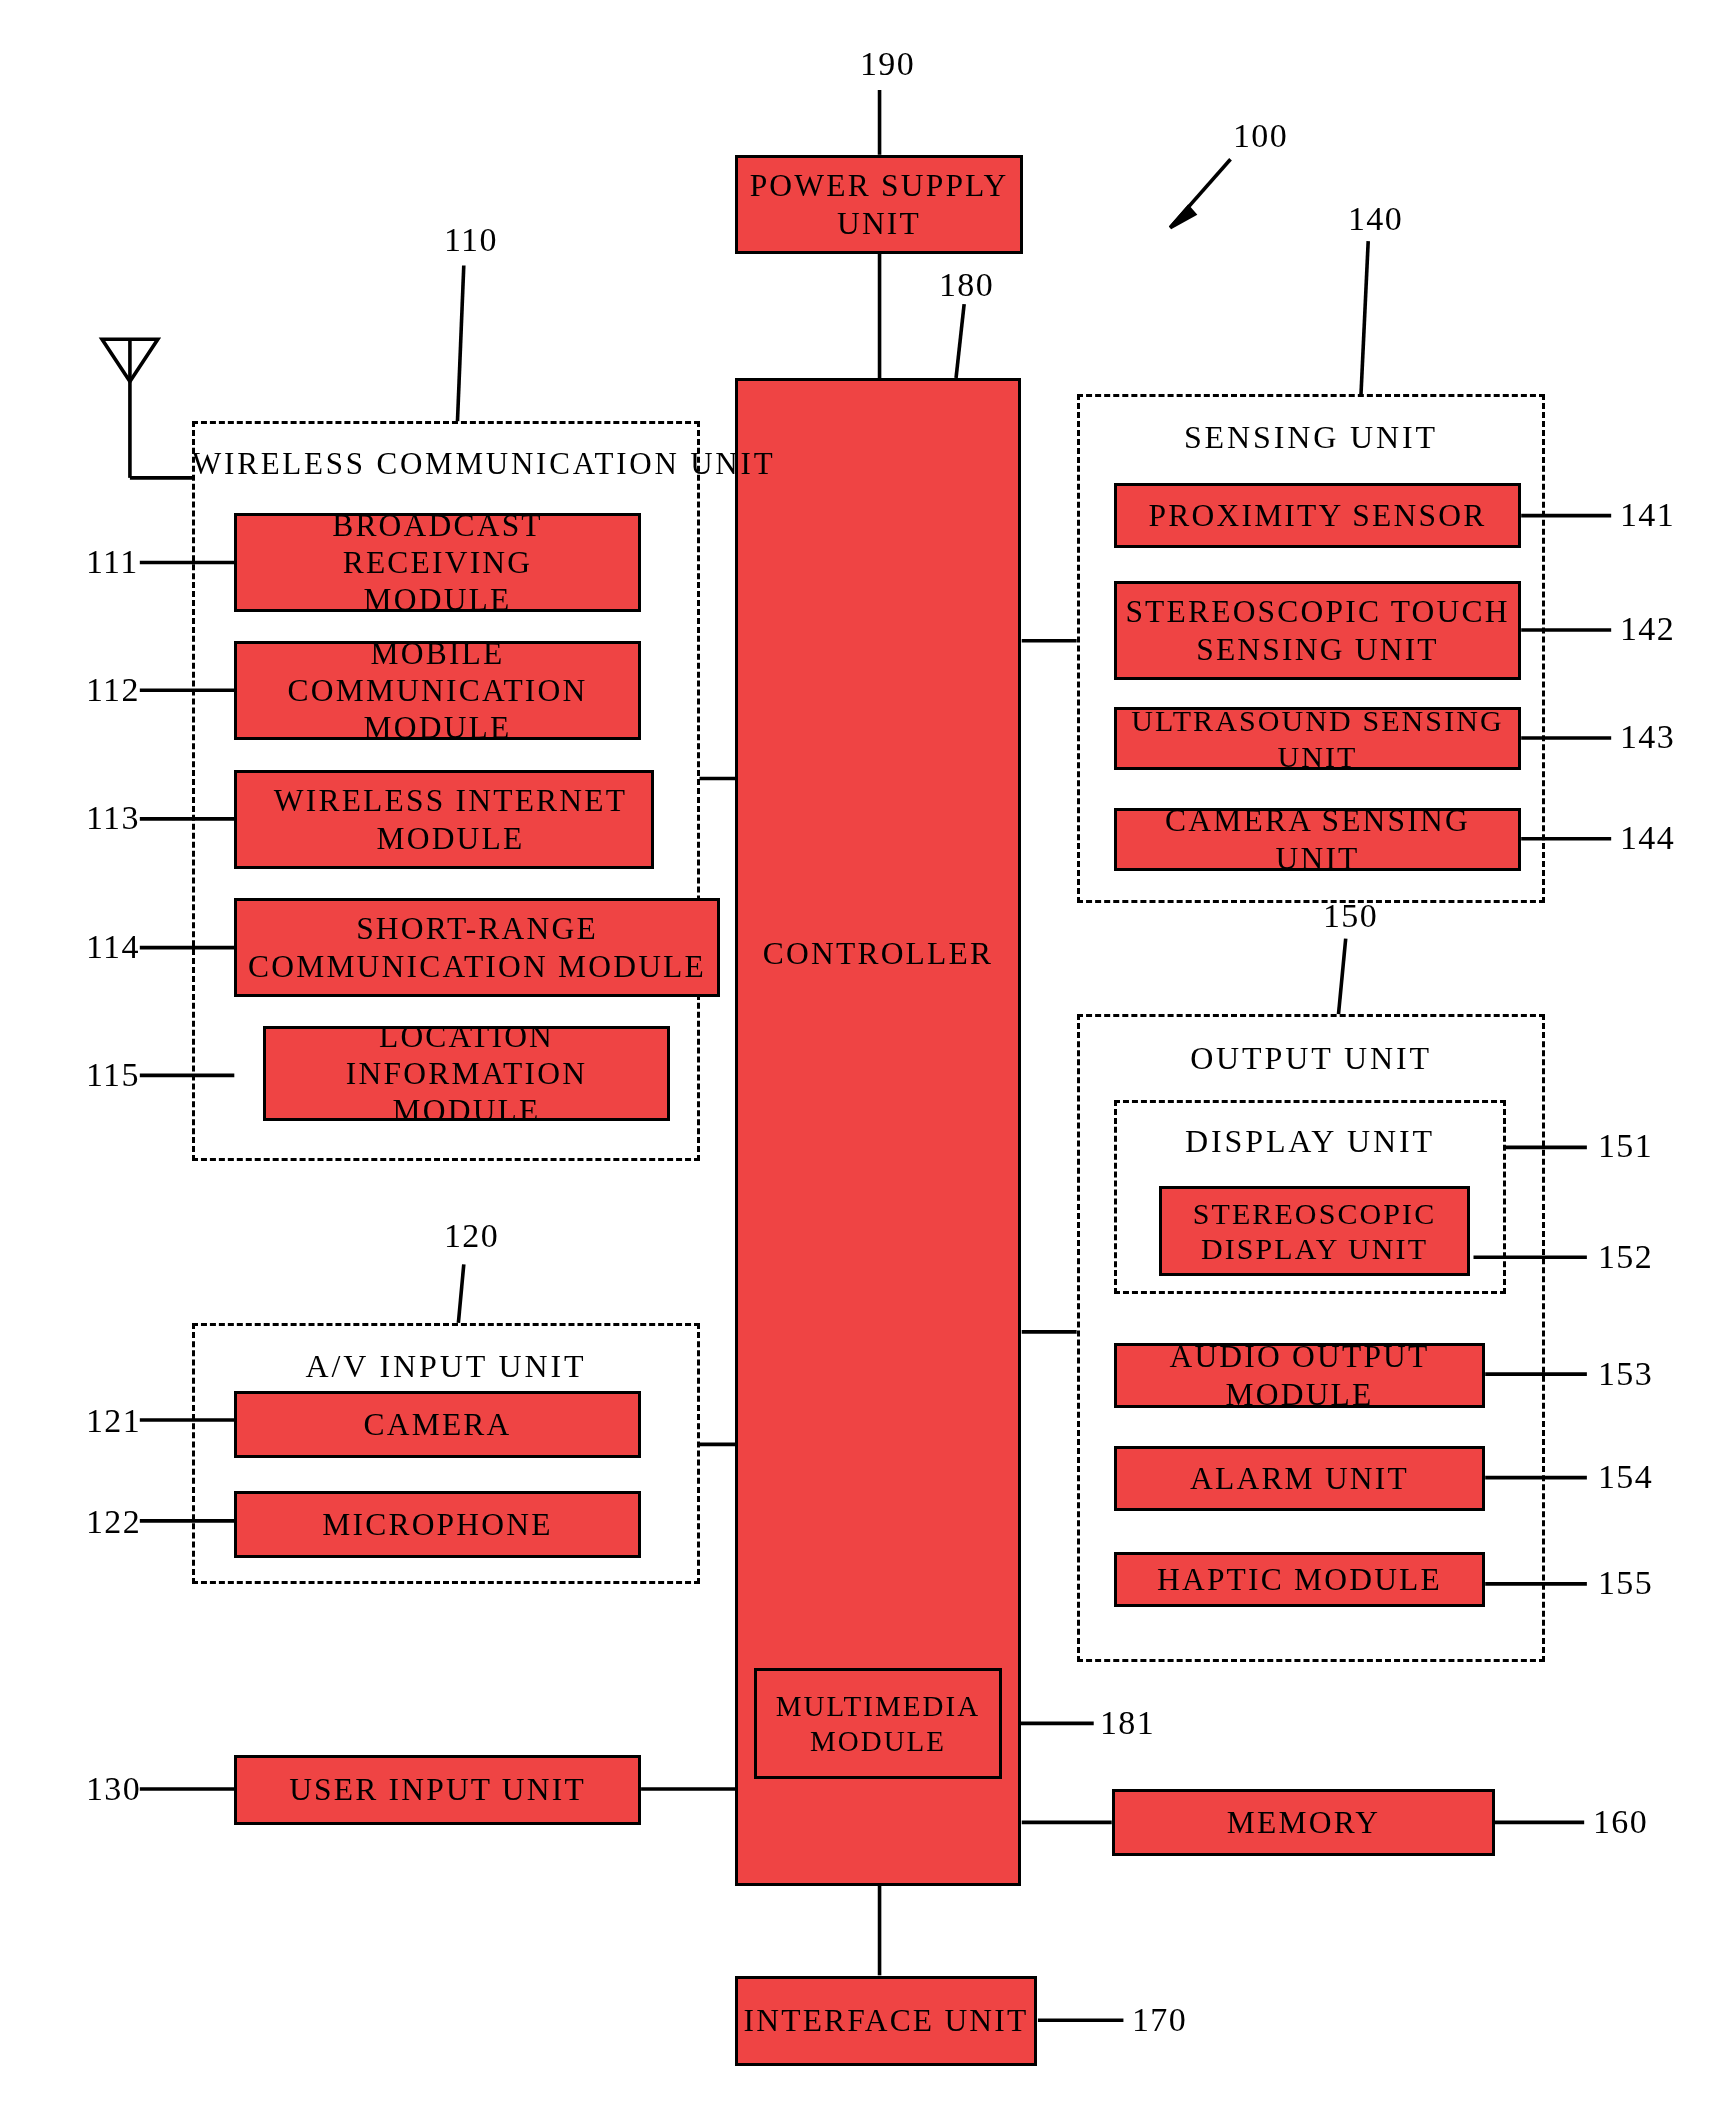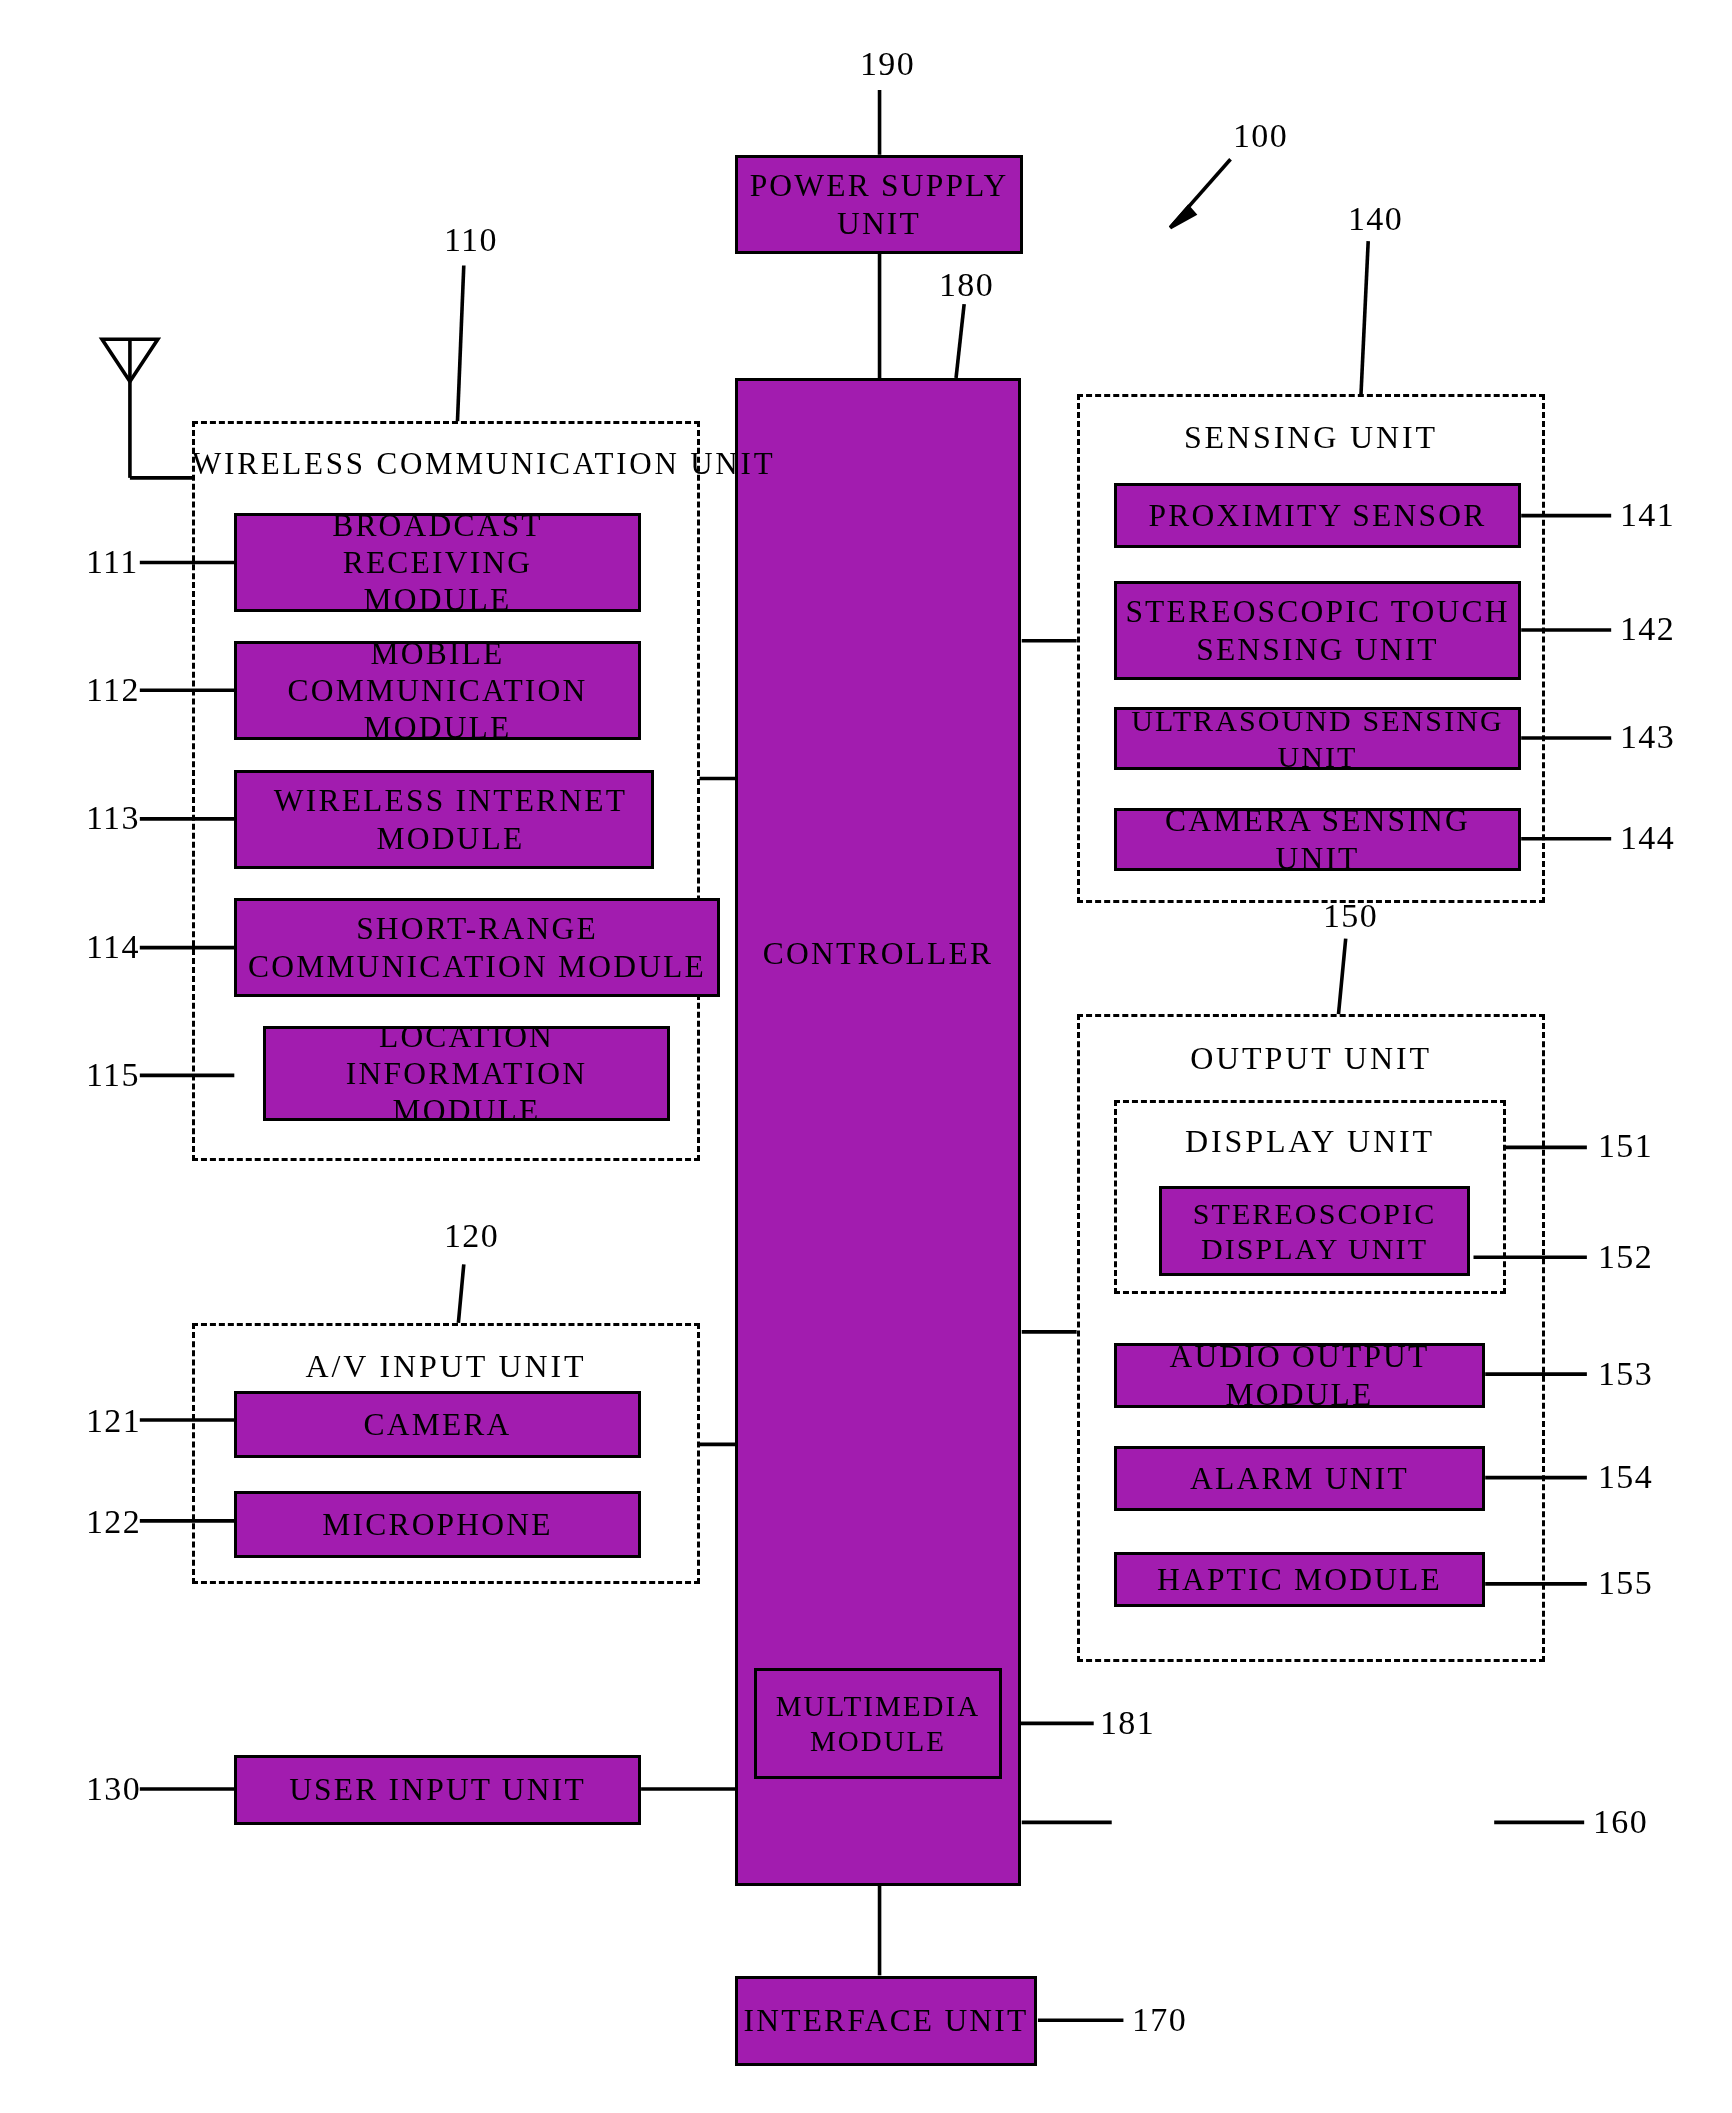--- a/index.html
+++ b/index.html
@@ -11,21 +11,21 @@
     position:relative;
     width:1733px;
     height:2113px;
     background:#ffffff;
     overflow:hidden;
   }
   
   .abs{position:absolute;box-sizing:border-box;}
   .solidbox{
     border:3.6px solid #000;
-    background:#a21caf;
+    background:#ef4444;
     display:flex;
     align-items:center;
     justify-content:center;
     text-align:center;
     line-height:1.18;
   }
   .dashbox{
     border:3.6px dashed #000;
     background:transparent;
   }
@@ -242,20 +242,23 @@
   <div class="abs solidbox" style="left:1114px;top:1446px;width:371px;height:65px;">
     <span class="boxtext">ALARM UNIT</span>
   </div>
   <div class="refnum" style="left:1598px;top:1458px;">154</div>
 
   <div class="abs solidbox" style="left:1114px;top:1552px;width:371px;height:55px;">
     <span class="boxtext">HAPTIC MODULE</span>
   </div>
   <div class="refnum" style="left:1598px;top:1564px;">155</div>
 
+  <div class="abs solidbox" style="left:1112px;top:1789px;width:383px;height:67px;">
+    <span class="boxtext">MEMORY</span>
+  </div>
   <div class="refnum" style="left:1593px;top:1803px;">160</div>
 
   <div class="abs solidbox" style="left:735px;top:1976px;width:302px;height:90px;">
     <span class="boxtext">INTERFACE UNIT</span>
   </div>
   <div class="refnum" style="left:1132px;top:2001px;">170</div>
 
 </div>
 
 

